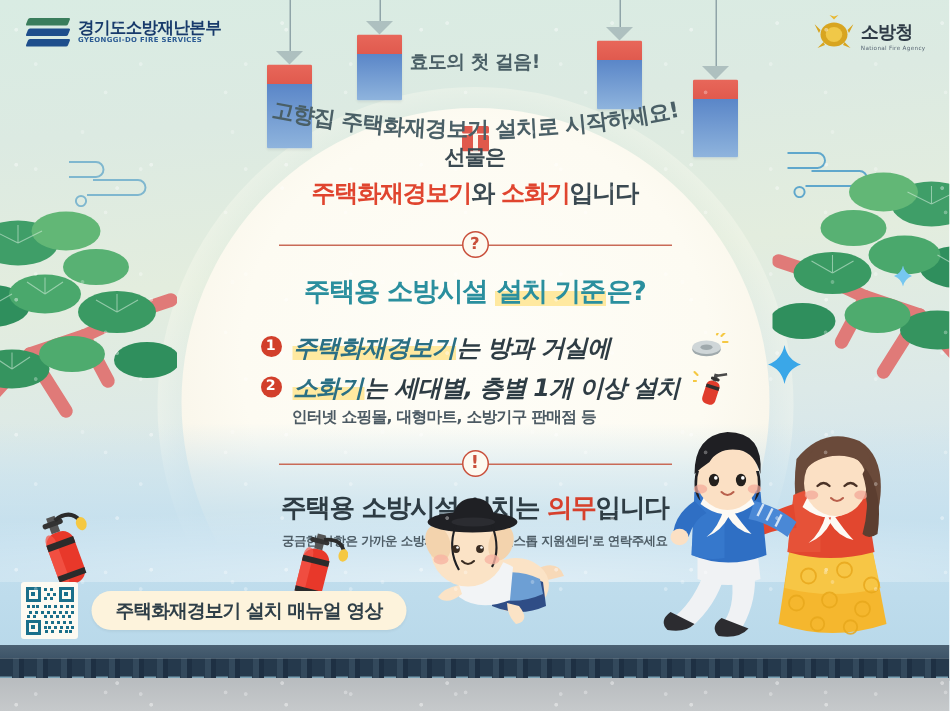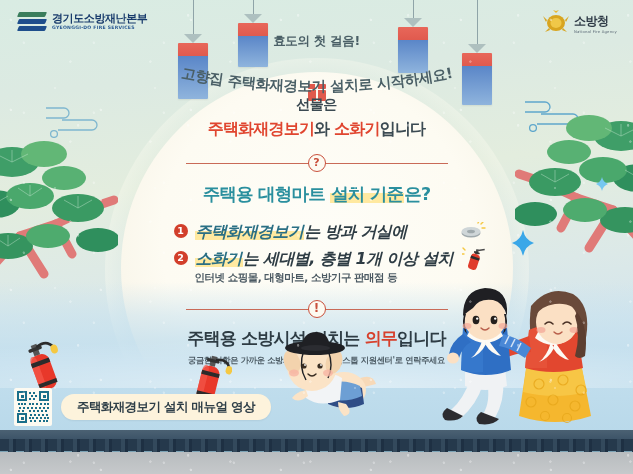--- a/index.html
+++ b/index.html
@@ -543,21 +543,21 @@
 
     <div class="gift-line2">
       <span class="red">주택화재경보기</span><span>와 </span><span class="red">소화기</span><span>입니다</span>
     </div>
 
     <div class="divider">
       <div class="rule"></div>
       <div class="badge">?</div>
     </div>
 
-    <div class="q-title"><span>주택용 대형마트 </span><span class="hl">설치 기준</span><span>은?</span></div>
+    <div class="q-title"><span>주택용 소방시설 </span><span class="hl">설치 기준</span><span>은?</span></div>
 
     <div class="list">
 
       <div class="li">
         <div class="num">1</div>
         <div class="li-body">
           <div class="li-main"><span class="hl">주택화재경보기</span><span>는 방과 거실에</span></div>
         </div>
         <div class="detector-ic">
           <svg width="26" height="20" viewBox="0 0 26 20">

